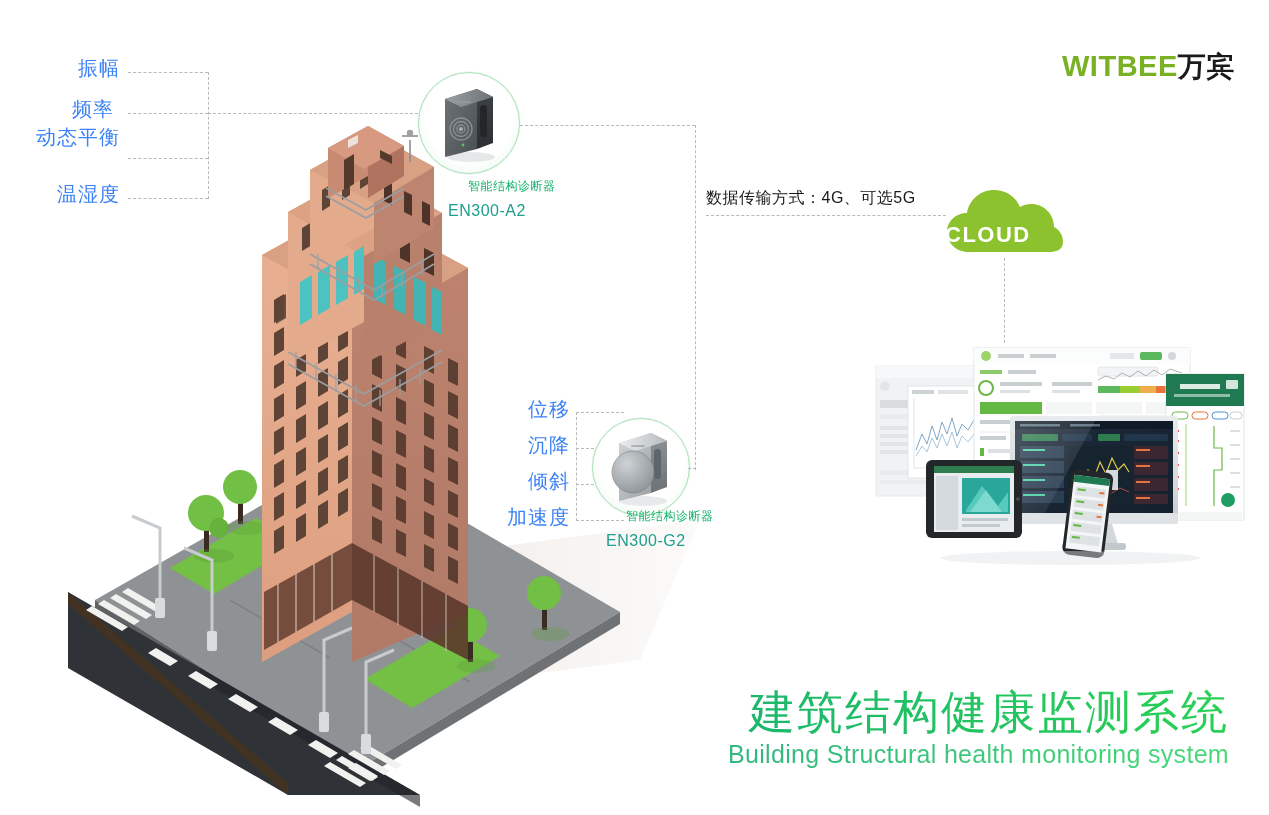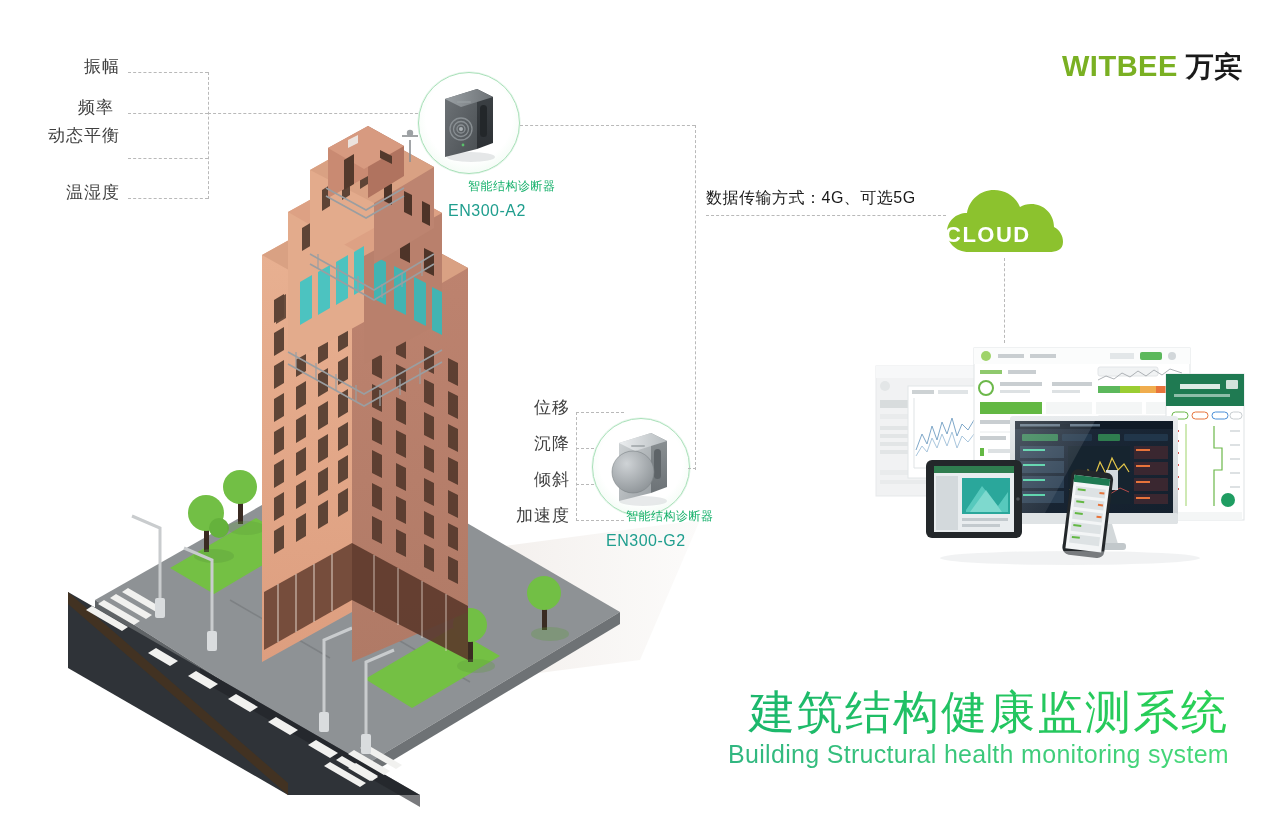--- a/index.html
+++ b/index.html
@@ -24,26 +24,26 @@
 
   
   #logo {
     top: 48px; left: 1014px;
     font-size: 29px;
     font-weight: bold;
     letter-spacing: 0.5px;
     white-space: nowrap;
   }
   #logo .mark { color: #7ab023; margin-left: 48px; }
-  #logo .cn { color: #1a1a1a; margin-left: 8px; font-size: 28px; text-align: right; }
+  #logo .cn { color: #1a1a1a; font-size: 28px; text-align: right; }
 
   
   .lbl-cn {
-    font-size: 17px;
-    color: #404040;
+    font-size: 20px;
+    color: #3b82f6;
     white-space: nowrap;
     letter-spacing: 1px;
   }
   .lbl-left { text-align: right; }
 
   
   .dashH {
     border-top: 1.4px dashed #b9b9b9;
     height: 0;
   }

